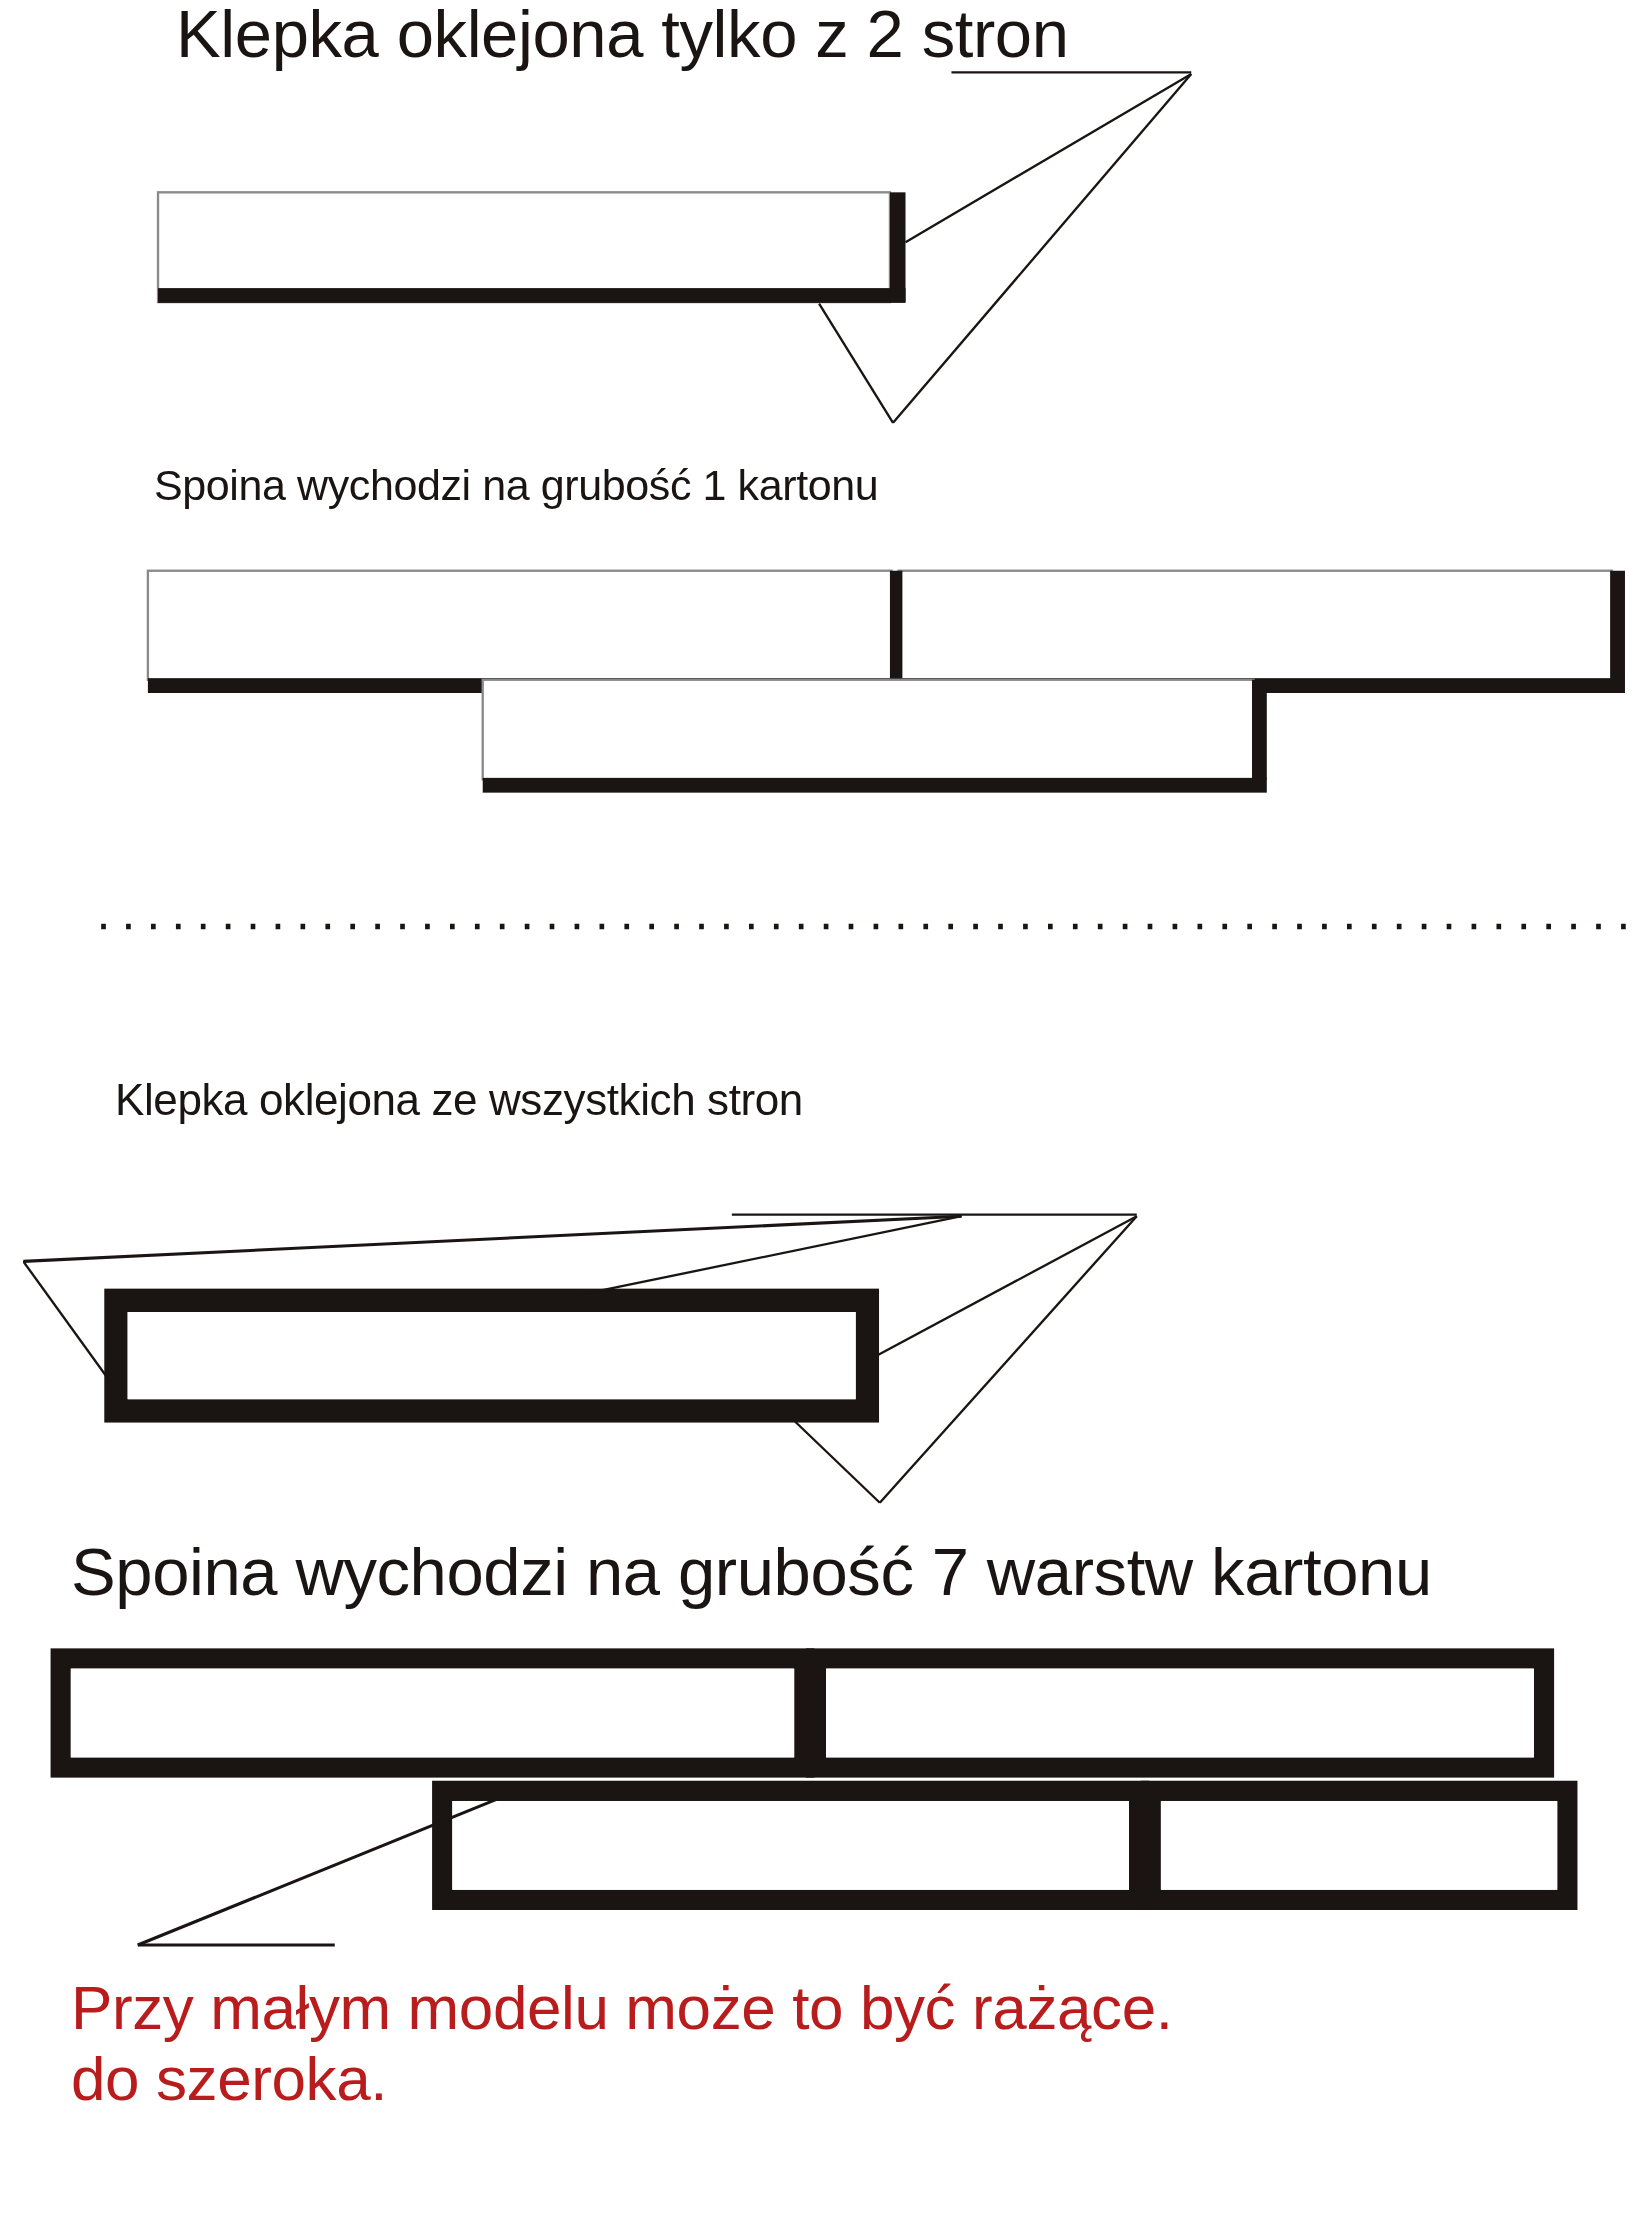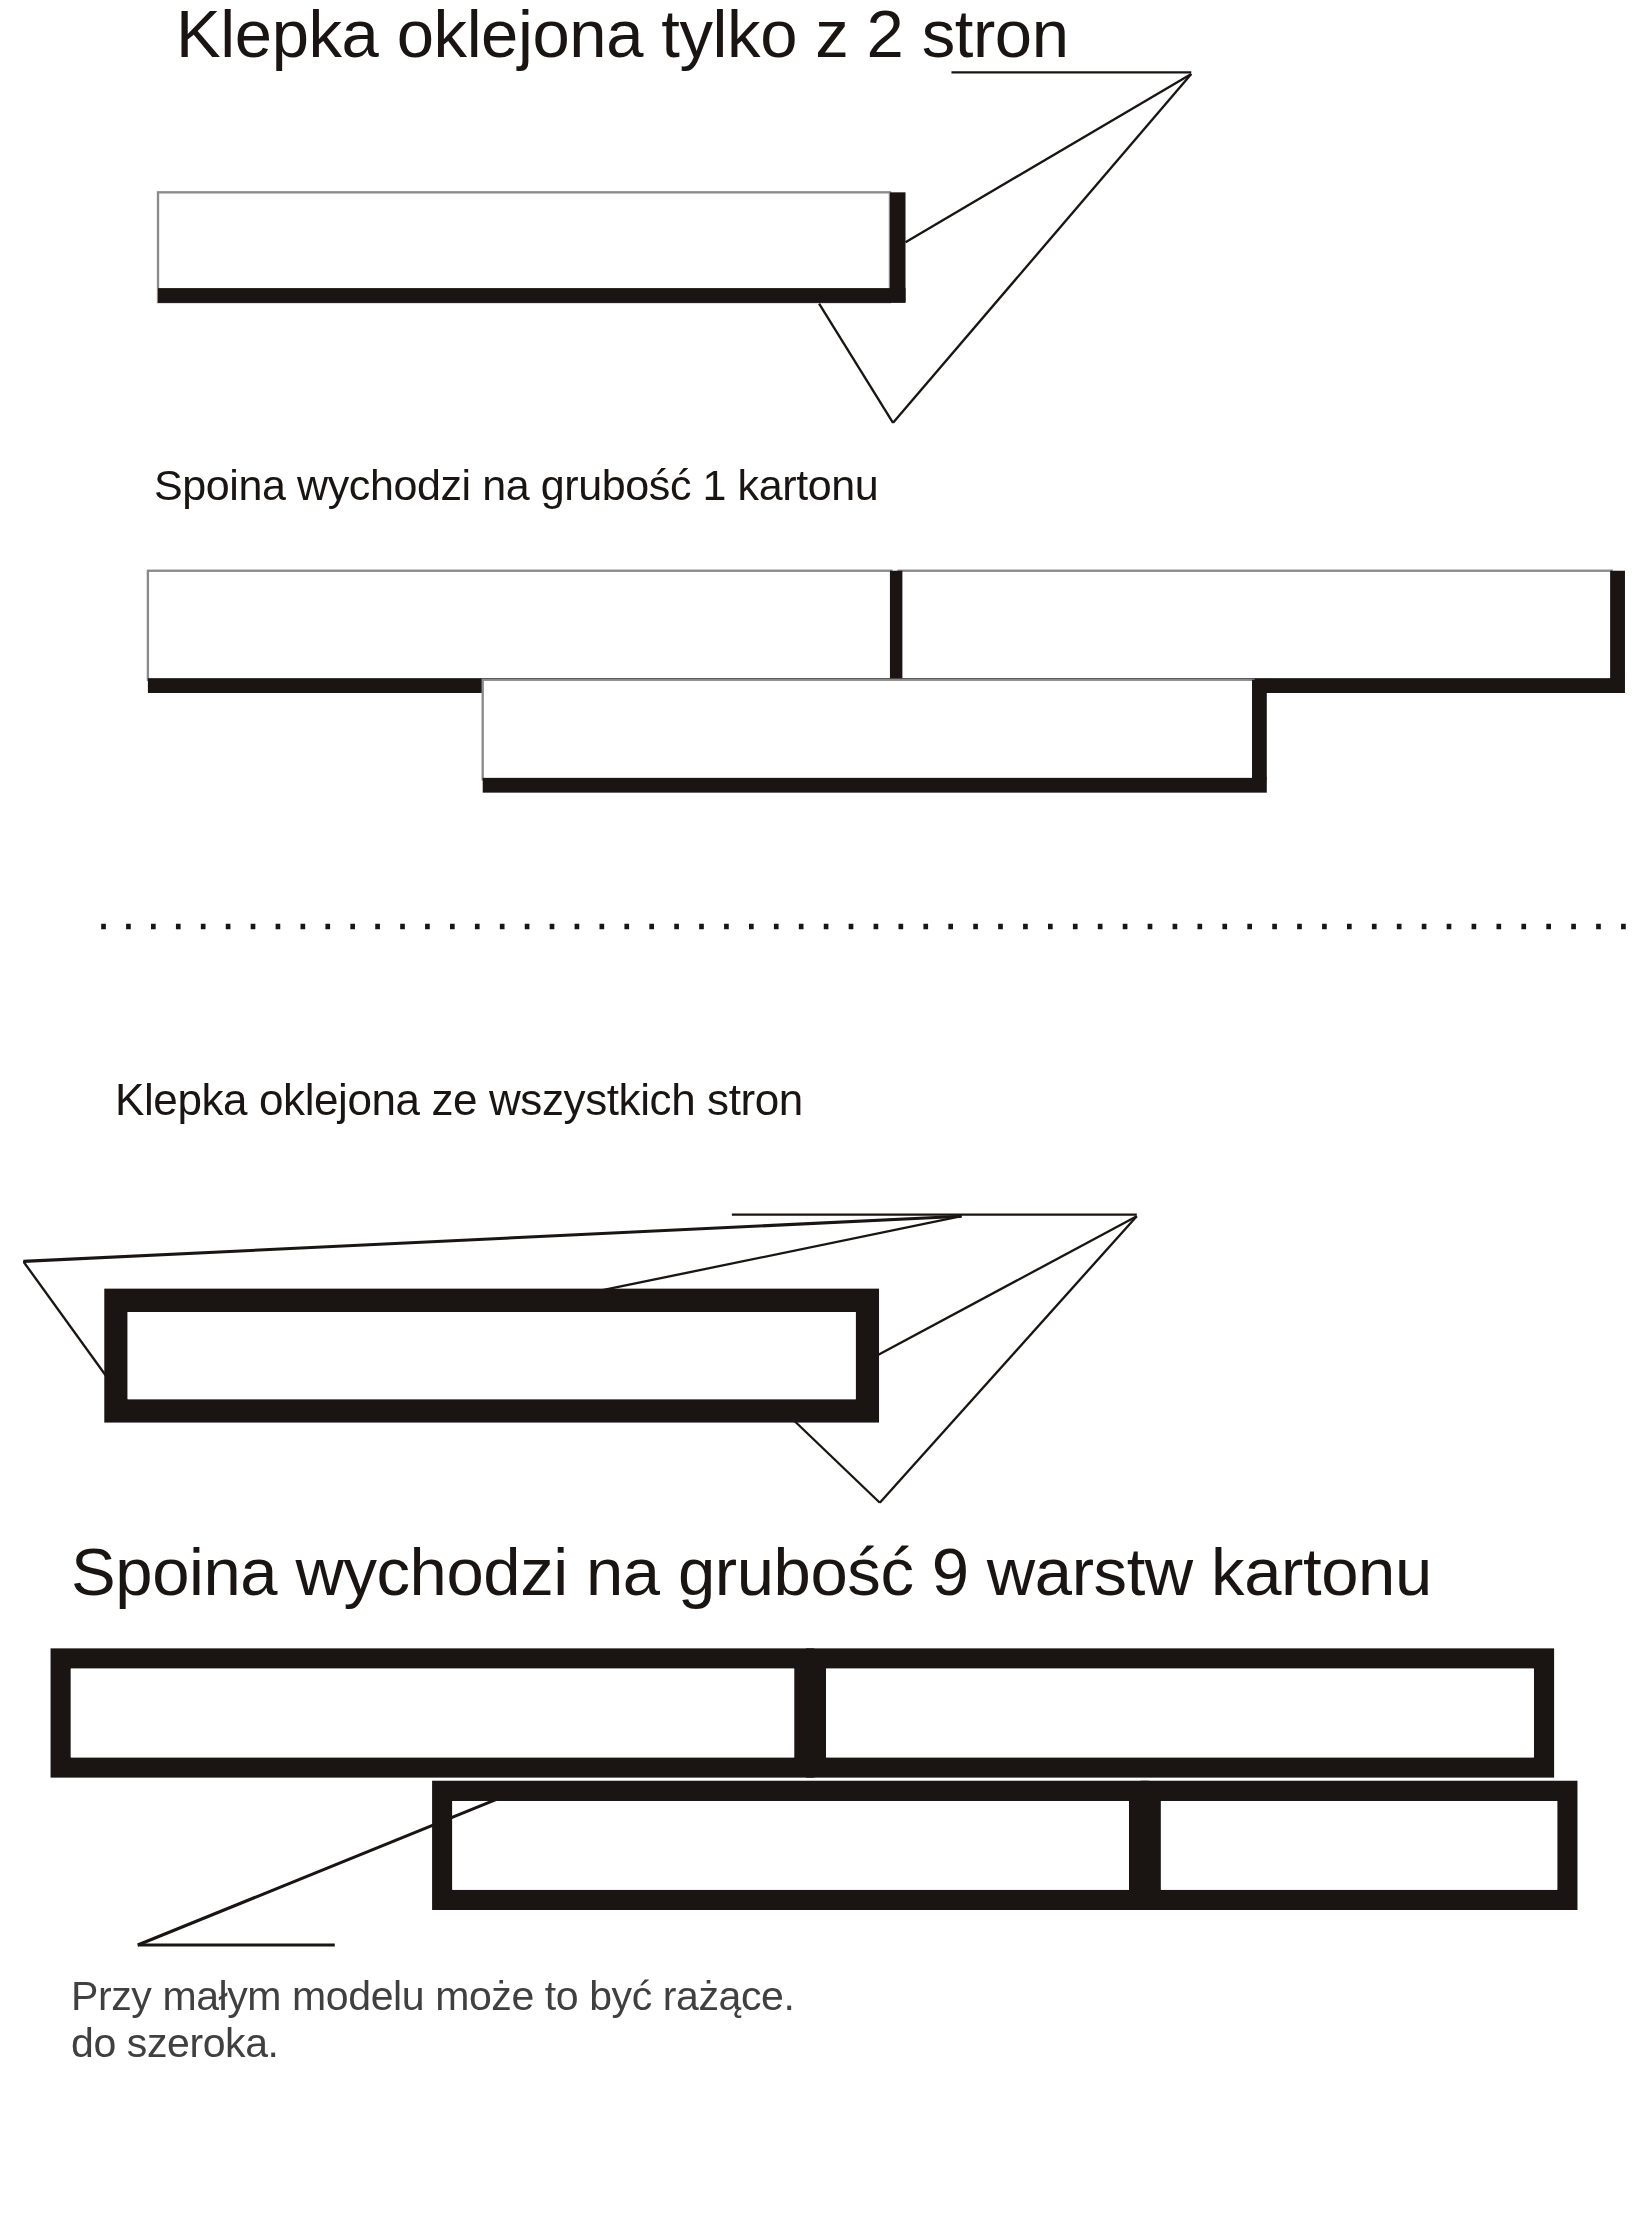--- a/index.html
+++ b/index.html
@@ -34,40 +34,40 @@
   }
   .cap-1 { left: 153px;  top: 0px;    font-size: 67px; }
   .cap-2 { left: 131px;  top: 464px;  font-size: 43px; }
   .cap-3 { left: 92px;  top: 1078px; font-size: 44px; }
   .cap-4 { left: 48px;   top: 1538px; font-size: 67px; }
   .note {
     position: absolute;
     left: 48px;
     top: 1973px;
     width: 1558px;
-    color: #404040;
+    color: #b91c1c;
     font-family: "Liberation Sans", sans-serif;
-    font-size: 41px;
+    font-size: 62px;
     line-height: 1.14;
     letter-spacing: -0.4px;
   }
   .note div { white-space: nowrap; }
 </style>
 </head>
 <body>
 
 <div id="page">
 
   <div class="caption cap-1">Klepka oklejona tylko z 2 stron</div>
 
   <div class="caption cap-2">Spoina wychodzi na grubość 1 kartonu</div>
 
   <div class="caption cap-3">Klepka oklejona ze wszystkich stron</div>
 
-  <div class="caption cap-4">Spoina wychodzi na grubość 9 warstw kartonu</div>
+  <div class="caption cap-4">Spoina wychodzi na grubość 7 warstw kartonu</div>
 
   <div class="note">
     <div>Przy małym modelu może to być rażące.</div>
     <div>do szeroka.</div>
   </div>
 
   <svg class="svg-layer" viewBox="0 0 2117 2846" xmlns="http://www.w3.org/2000/svg">
 
     <g>
 

